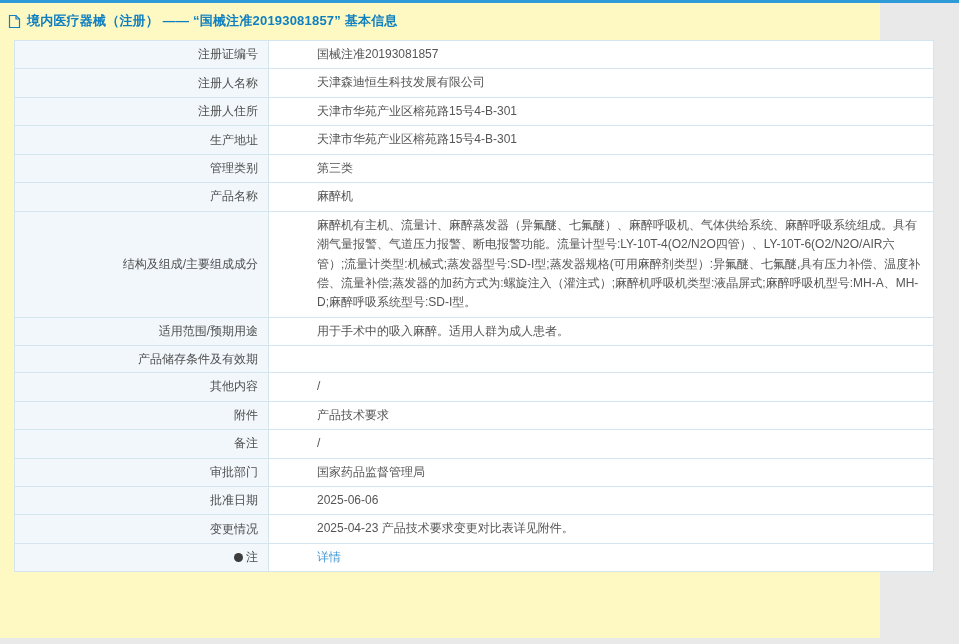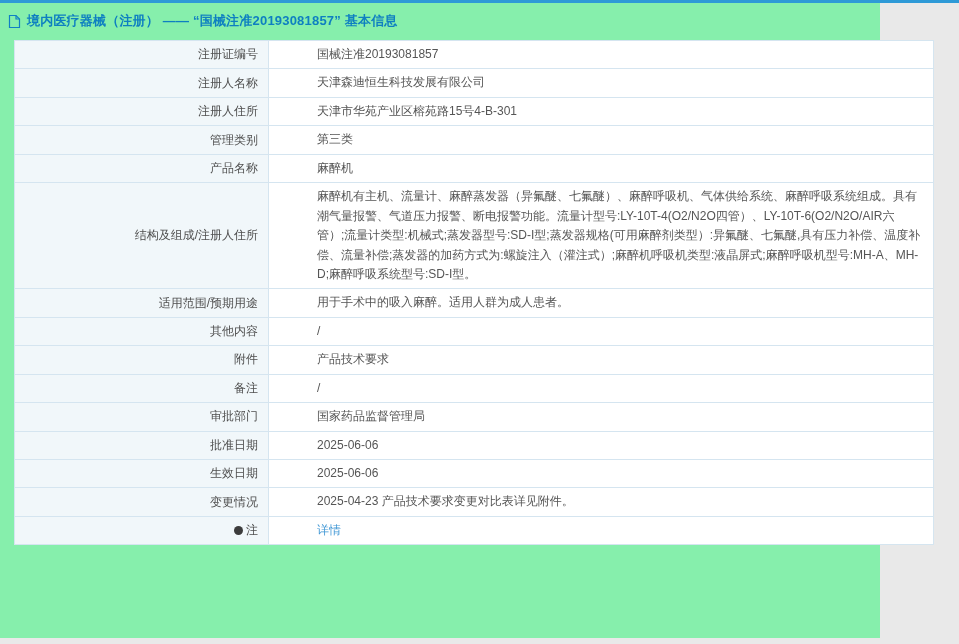--- a/index.html
+++ b/index.html
@@ -6,21 +6,21 @@
     --c-accent:#2e9ad7; --c-title:#0e7fc1; --c-link:#4298d5;
     --c-border:#d5e5f0; --c-label-bg:#f1f7fa; --c-text:#555555;
   }
   *{box-sizing:border-box;}
   html,body{margin:0;padding:0;}
   body{
     width:959px;height:644px;background:#e9e9e9;overflow:hidden;
     font-family:"Liberation Sans","DejaVu Sans",sans-serif;
   }
   .topbar{width:959px;height:3px;background:var(--c-accent);}
-  .content{width:880px;height:635px;background:#86efac;}
+  .content{width:880px;height:635px;background:#fef9c3;}
   .page-header{display:flex;align-items:center;gap:6px;padding:9px 8px 9px 8px;}
   .page-title{color:var(--c-title);font-size:13px;font-weight:bold;letter-spacing:.2px;}
   .doc-icon{display:inline-flex;flex:0 0 auto;}
   table.info{
     border-collapse:collapse;table-layout:fixed;
     margin:1px 14px 0 14px;width:920px;
     font-size:12px;color:var(--c-text);
   }
   table.info td{border:1px solid var(--c-border);vertical-align:middle;padding-left:48px;}
   td.cell-label{
@@ -57,34 +57,42 @@
         </tr>
         <tr>
           <td class="cell-label"><span>注册人名称</span></td>
           <td class="cell-value">天津森迪恒生科技发展有限公司</td>
         </tr>
         <tr>
           <td class="cell-label"><span>注册人住所</span></td>
           <td class="cell-value">天津市华苑产业区榕苑路15号4-B-301</td>
         </tr>
         <tr>
+          <td class="cell-label"><span>生产地址</span></td>
+          <td class="cell-value">天津市华苑产业区榕苑路15号4-B-301</td>
+        </tr>
+        <tr>
           <td class="cell-label"><span>管理类别</span></td>
           <td class="cell-value">第三类</td>
         </tr>
         <tr>
           <td class="cell-label"><span>产品名称</span></td>
           <td class="cell-value">麻醉机</td>
         </tr>
         <tr>
-          <td class="cell-label"><span>结构及组成/注册人住所</span></td>
+          <td class="cell-label"><span>结构及组成/主要组成成分</span></td>
           <td class="cell-value">麻醉机有主机、流量计、麻醉蒸发器（异氟醚、七氟醚）、麻醉呼吸机、气体供给系统、麻醉呼吸系统组成。具有潮气量报警、气道压力报警、断电报警功能。流量计型号:LY-10T-4(O2/N2O四管）、LY-10T-6(O2/N2O/AIR六管）;流量计类型:机械式;蒸发器型号:SD-I型;蒸发器规格(可用麻醉剂类型）:异氟醚、七氟醚,具有压力补偿、温度补偿、流量补偿;蒸发器的加药方式为:螺旋注入（灌注式）;麻醉机呼吸机类型:液晶屏式;麻醉呼吸机型号:MH-A、MH-D;麻醉呼吸系统型号:SD-I型。</td>
         </tr>
         <tr>
           <td class="cell-label"><span>适用范围/预期用途</span></td>
           <td class="cell-value">用于手术中的吸入麻醉。适用人群为成人患者。</td>
+        </tr>
+        <tr>
+          <td class="cell-label"><span>产品储存条件及有效期</span></td>
+          <td class="cell-value"></td>
         </tr>
         <tr>
           <td class="cell-label"><span>其他内容</span></td>
           <td class="cell-value">/</td>
         </tr>
         <tr>
           <td class="cell-label"><span>附件</span></td>
           <td class="cell-value">产品技术要求</td>
         </tr>
         <tr>
@@ -93,24 +101,20 @@
         </tr>
         <tr>
           <td class="cell-label"><span>审批部门</span></td>
           <td class="cell-value">国家药品监督管理局</td>
         </tr>
         <tr>
           <td class="cell-label"><span>批准日期</span></td>
           <td class="cell-value">2025-06-06</td>
         </tr>
         <tr>
-          <td class="cell-label"><span>生效日期</span></td>
-          <td class="cell-value">2025-06-06</td>
-        </tr>
-        <tr>
           <td class="cell-label"><span>变更情况</span></td>
           <td class="cell-value">2025-04-23 产品技术要求变更对比表详见附件。</td>
         </tr>
         <tr>
           <td class="cell-label"><span class="note-dot"></span><span>注</span></td>
           <td class="cell-value"><a href="#" class="detail-link">详情</a></td>
         </tr>
       </tbody>
   </table>
 </div>

